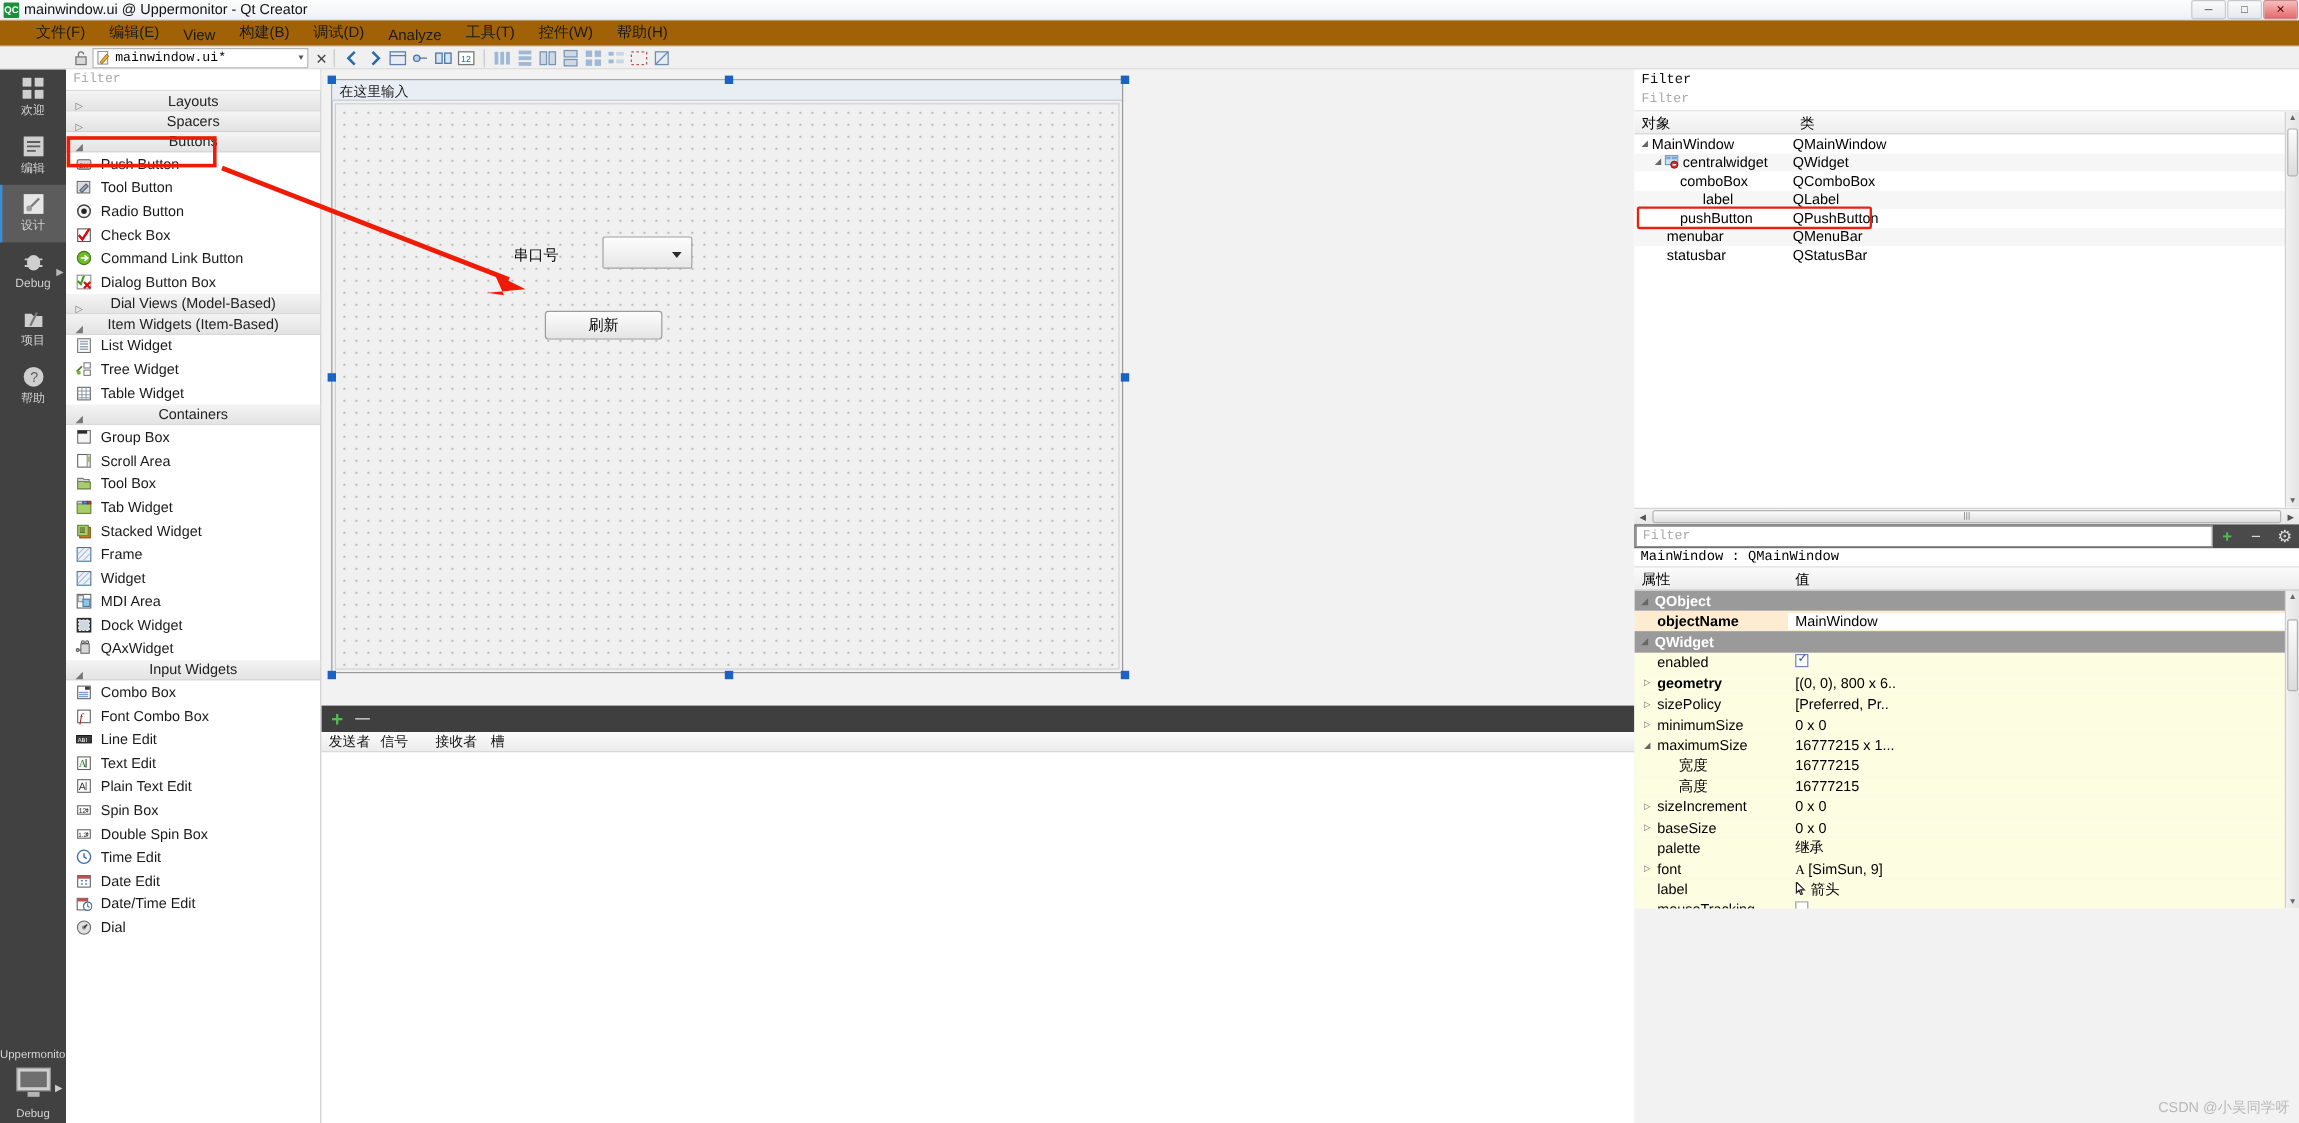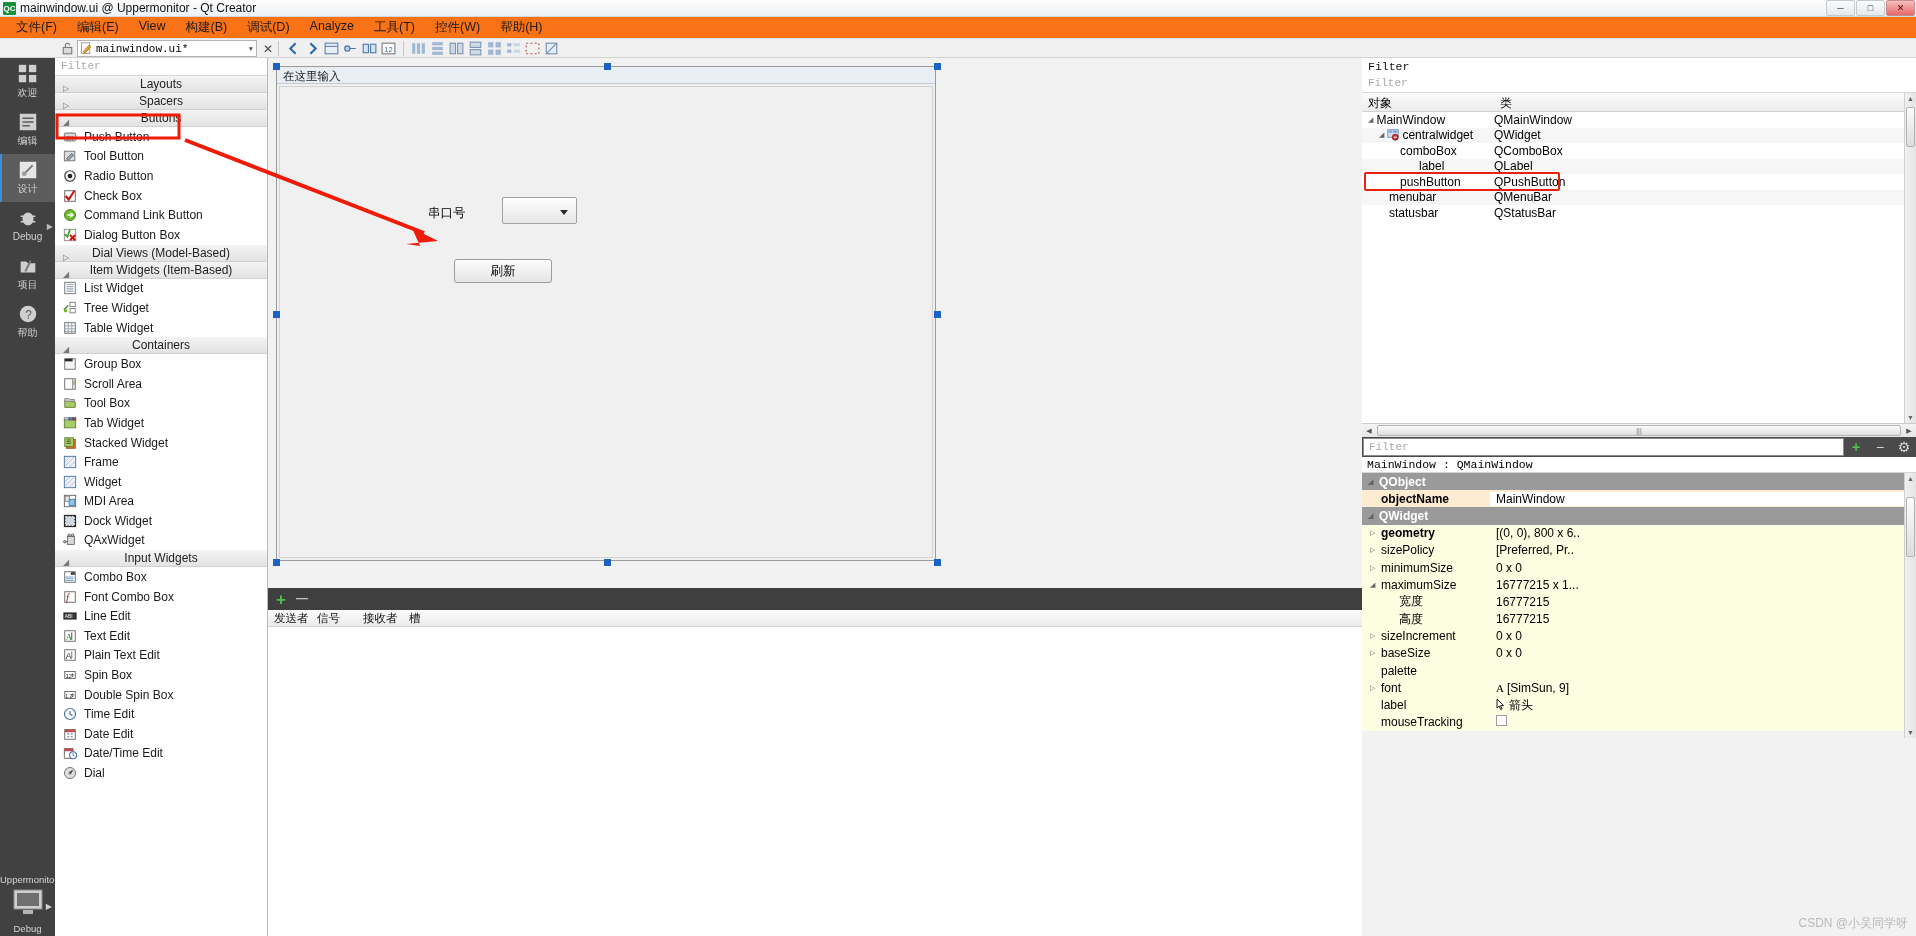--- a/index.html
+++ b/index.html
@@ -32,22 +32,22 @@
     width:29px; height:16px; margin-right:1px;
     background:linear-gradient(#fbfbfb,#e6e9ec);
     border:1px solid #c6cace; border-radius:2px;
     font-size:9px; line-height:14px; text-align:center; color:#333;
   }
   .title-btn.close { background:linear-gradient(#f8bdbd,#e46a6a); color:#5b0000; border-color:#c98b8b;}
 
   
   .menubar {
     position:absolute; left:0; top:17px; width:1916px; height:22px;
-    background:#f97316; border-bottom:1px solid #e2e2e2;
-    display:flex; align-items:flex-start; padding-left:6px;
+    background:#a16207; border-bottom:1px solid #e2e2e2;
+    display:flex; align-items:flex-end; padding-left:20px;
   }
   .menu-item { font-size:12.5px; padding:2px 10px; color:#1a1a1a; white-space:nowrap; }
 
   
   .toolbar {
     position:absolute; left:0; top:39px; width:1916px; height:19px;
     background:#f0f0f0; border-bottom:1px solid #d3d3d3;
   }
   .tb-left { position:absolute; left:58px; top:0; display:flex; align-items:center; height:19px;justify-content:center; }
   .file-combo {
@@ -756,20 +756,24 @@
       <div class="hs-arrow">▶</div>
     </div>
 
     <div class="prop-filterbar">
       <div class="prop-filter">Filter</div>
       <div class="pf-btn plus">+</div>
       <div class="pf-btn">−</div>
       <div class="pf-btn">⚙</div>
     </div>
     <div class="prop-obj">MainWindow : QMainWindow</div>
+    <div class="prop-head">
+      <div class="ph-a">属性</div>
+      <div class="ph-v">值</div>
+    </div>
     <div class="prop-rows">
       <div id="prop-list">
           <div class="prow group">
             <div class="pn">
               <span class="ptri">◢</span>
               <span>QObject</span>
             </div>
             <div class="pv"><span></span></div>
           </div>
           <div class="prow o">
@@ -781,20 +785,27 @@
           </div>
           <div class="prow group">
             <div class="pn">
               <span class="ptri">◢</span>
               <span>QWidget</span>
             </div>
             <div class="pv"><span></span></div>
           </div>
           <div class="prow y">
             <div class="pn">
+              <span class="ptri">&nbsp;</span>
+              <span>enabled</span>
+            </div>
+            <div class="pv"><span class="chk"></span></div>
+          </div>
+          <div class="prow y">
+            <div class="pn">
               <span class="ptri">▷</span>
               <span class="bold">geometry</span>
             </div>
             <div class="pv"><span>[(0, 0), 800 x 6..</span></div>
           </div>
           <div class="prow y">
             <div class="pn">
               <span class="ptri">▷</span>
               <span>sizePolicy</span>
             </div>
@@ -840,20 +851,21 @@
               <span class="ptri">▷</span>
               <span>baseSize</span>
             </div>
             <div class="pv"><span>0 x 0</span></div>
           </div>
           <div class="prow y">
             <div class="pn">
               <span class="ptri">&nbsp;</span>
               <span>palette</span>
             </div>
+            <div class="pv"><span>继承</span></div>
           </div>
           <div class="prow y">
             <div class="pn">
               <span class="ptri">▷</span>
               <span>font</span>
             </div>
             <div class="pv"><span><span style="font-family:Liberation Serif,serif;font-size:11px;margin-right:3px;">A</span></span><span>[SimSun, 9]</span></div>
           </div>
           <div class="prow y">
             <div class="pn">

